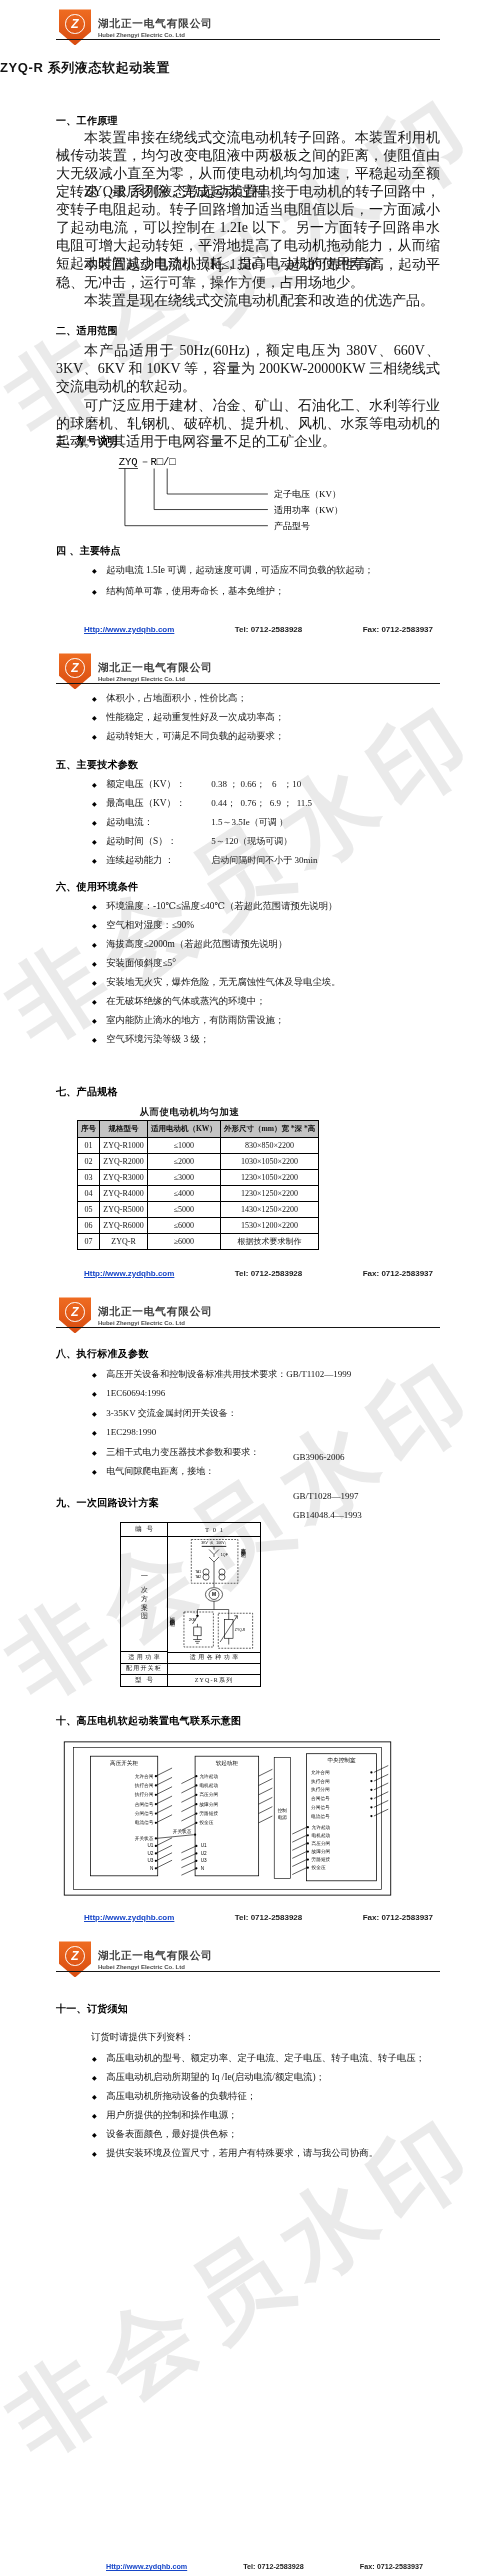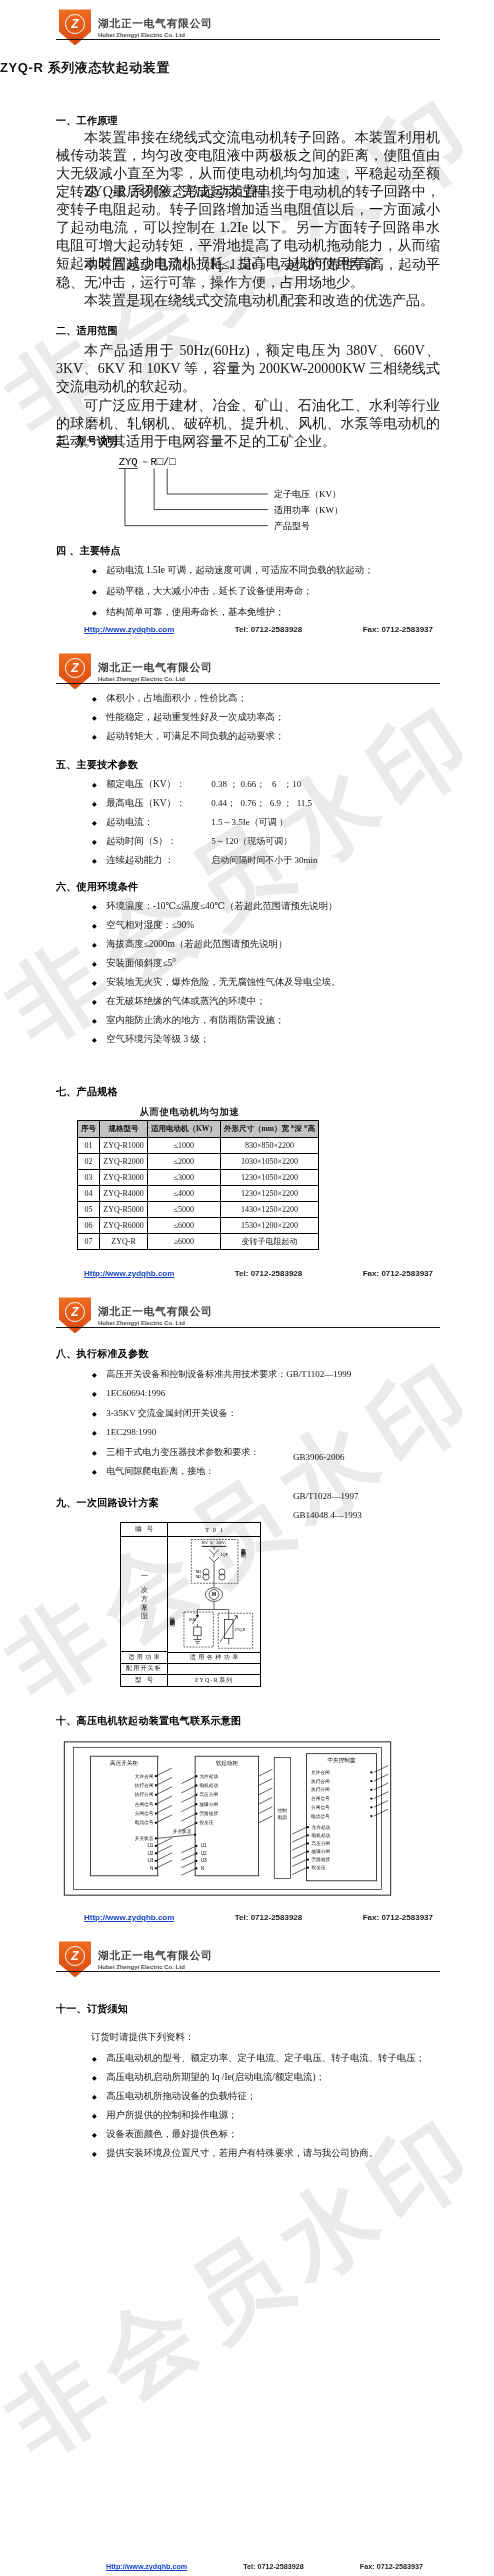--- a/index.html
+++ b/index.html
@@ -131,24 +131,20 @@
     </svg>
 
     <div class="h" style="top:544px">四 、主要特点</div>
     <div class="blist lh33" style="top:560px">
         <div class="b-row">
           <span class="dm">◆</span>
           <span class="b-txt">起动电流 1.5Ie 可调，起动速度可调，可适应不同负载的软起动；</span>
         </div>
         <div class="b-row">
           <span class="dm">◆</span>
-          <span class="b-txt">起动平稳，大大减小冲击，延长了设备使用寿命；</span>
-        </div>
-        <div class="b-row">
-          <span class="dm">◆</span>
           <span class="b-txt">结构简单可靠，使用寿命长，基本免维护；</span>
         </div>
       </div>
 
     <div class="ftr">
       <span class="f-url">Http://www.zydqhb.com</span>
       <span>Tel:  0712-2583928</span>
       <span>Fax:  0712-2583937</span>
     </div>
   </div>
@@ -291,21 +287,21 @@
           <tr>
             <td>06</td>
             <td>ZYQ-R6000</td>
             <td>≤6000</td>
             <td>1530×1200×2200</td>
           </tr>
           <tr>
             <td>07</td>
             <td>ZYQ-R</td>
             <td>≥6000</td>
-            <td>变转子电阻起动</td>
+            <td>根据技术要求制作</td>
           </tr>
         </tbody>
     </table>
 
     <div class="ftr">
       <span class="f-url">Http://www.zydqhb.com</span>
       <span>Tel:  0712-2583928</span>
       <span>Fax:  0712-2583937</span>
     </div>
   </div>

